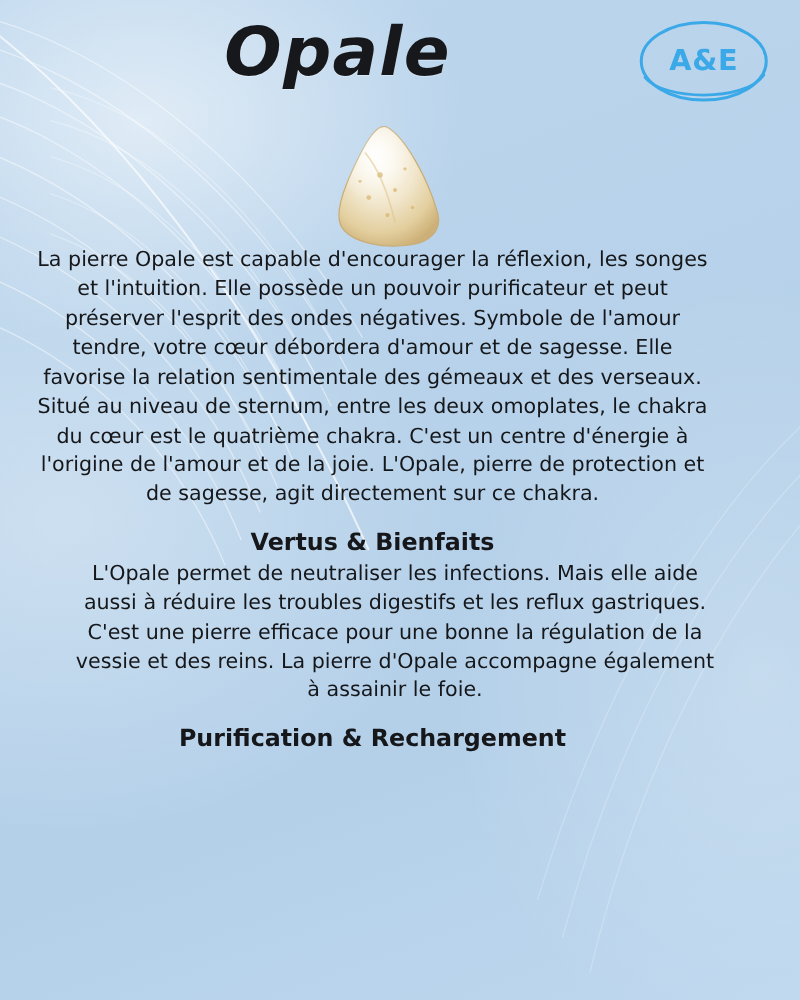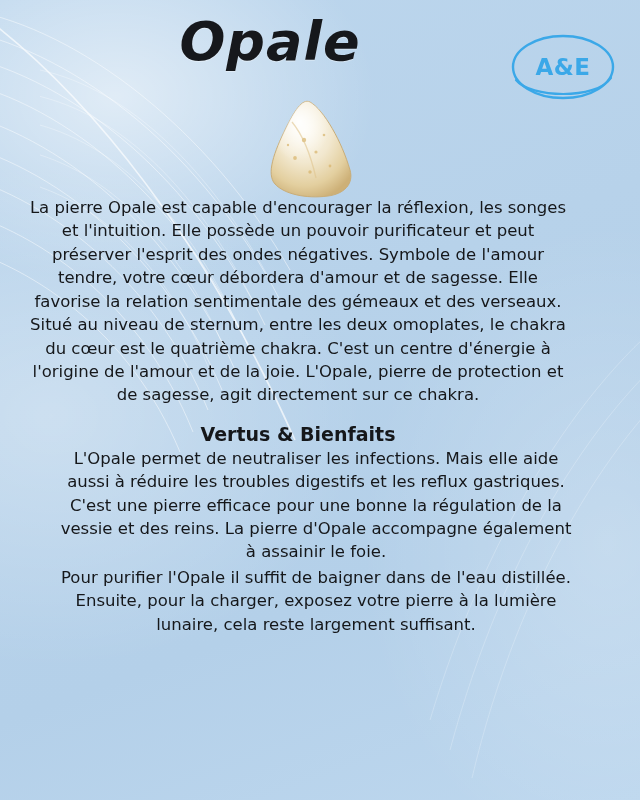--- a/index.html
+++ b/index.html
@@ -44,21 +44,21 @@
     font-weight: bold;
     font-style: italic;
     font-size: 54px;
     letter-spacing: 1px;
     color: #16181c;
     text-shadow: 0 1px 0 rgba(255,255,255,0.35);
   }
 
   .logo {
     position: absolute;
-    top: 28px;
+    top: 10px;
     right: 22px;
     width: 110px;
     height: 78px;
   }
   .logo .ring {
     position: absolute;
     inset: 0;
   }
   .logo .logo-text {
     position: absolute;
@@ -192,17 +192,16 @@
       <path d="M34,22 C44,34 52,52 58,78" fill="none" stroke="#e0c48e" stroke-width="1.3" opacity="0.6"></path>
     </svg>
   </div>
 
   <div class="content">
     <p class="para">La pierre Opale est capable d'encourager la réflexion, les songes et l'intuition. Elle possède un pouvoir purificateur et peut préserver l'esprit des ondes négatives. Symbole de l'amour tendre, votre cœur débordera d'amour et de sagesse. Elle favorise la relation sentimentale des gémeaux et des verseaux. Situé au niveau de sternum, entre les deux omoplates, le chakra du cœur est le quatrième chakra. C'est un centre d'énergie à l'origine de l'amour et de la joie. L'Opale, pierre de protection et de sagesse, agit directement sur ce chakra.</p>
 
     <div class="section-heading">Vertus &amp; Bienfaits</div>
     <p class="para tight">L'Opale permet de neutraliser les infections. Mais elle aide aussi à réduire les troubles digestifs et les reflux gastriques. C'est une pierre efficace pour une bonne la régulation de la vessie et des reins. La pierre d'Opale accompagne également à assainir le foie.</p>
 
-    <p class="para tight">Pour purifier l'Opale il suffit de baigner dans de l'eau distillée. Ensuite, pour la charger, exposez votre pierre à la lumière lunaire, cela reste largement
-suffisant.</p>
+    <div class="section-heading">Purification &amp; Rechargement</div>
   </div>
 
 </div>
 
 </body></html>

